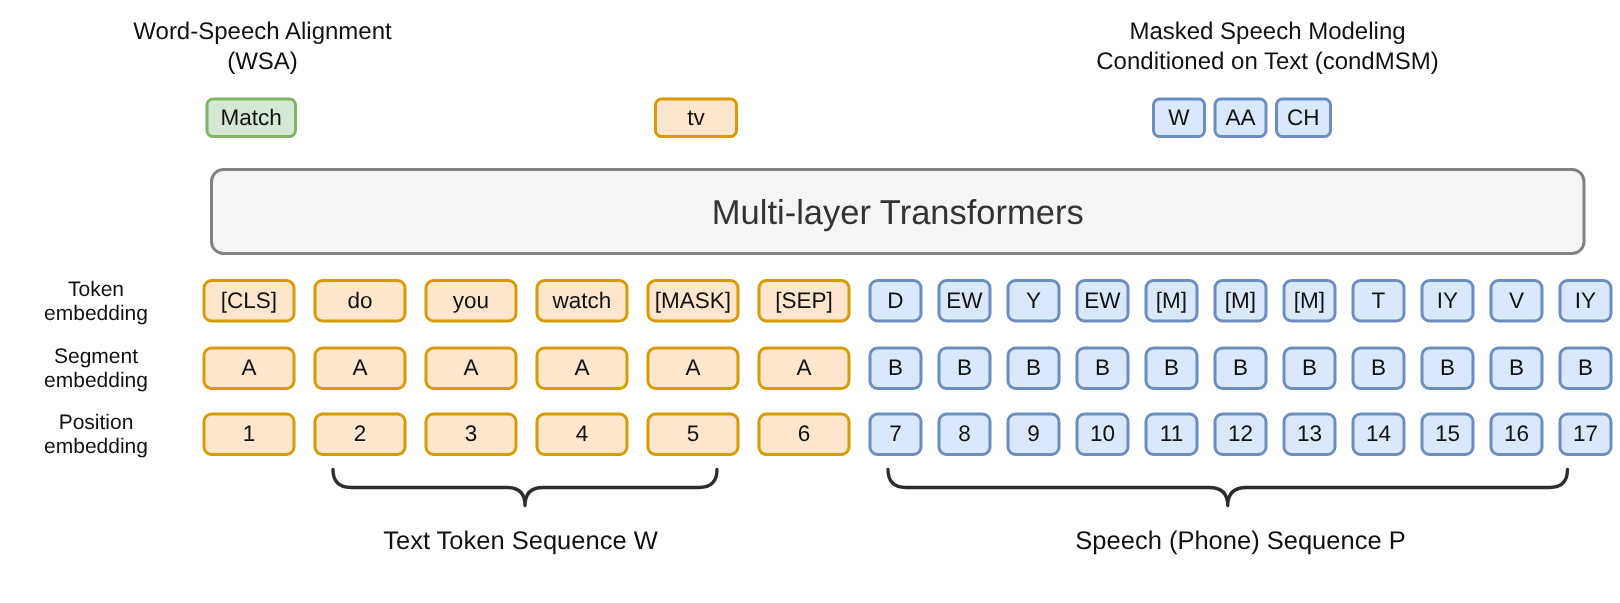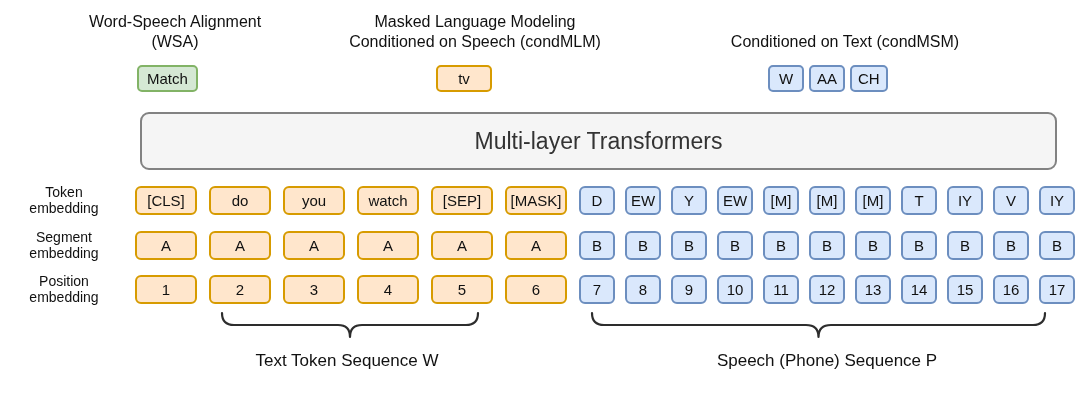--- a/index.html
+++ b/index.html
@@ -40,26 +40,22 @@
 </style>
 </head>
 <body>
 
 <div id="figure">
 
   <div class="hdr" style="left:30px;width:290px;">
     <span>Word-Speech Alignment</span><br>
     <span>(WSA)</span>
   </div>
-  <div class="hdr" style="left:305px;width:340px;">
-    <span>Masked Language Modeling</span><br>
-    <span>Conditioned on Speech (condMLM)</span>
-  </div>
   <div class="hdr" style="left:660px;width:370px;">
-    <br>
+    <span>Masked Speech Modeling</span><br>
     <span>Conditioned on Text (condMSM)</span>
   </div>
 
   <div class="chips" style="left:137px;">
     <span class="chip green">Match</span>
   </div>
   <div class="chips" style="left:436px;">
     <span class="chip orange">tv</span>
   </div>
   <div class="chips" style="left:768px;">
@@ -75,22 +71,22 @@
   <div class="row" style="top:186px;">
     <div class="row-label">
       <span>Token</span><br>
       <span>embedding</span>
     </div>
     <div class="cells">
       <span class="cell orange">[CLS]</span>
       <span class="cell orange">do</span>
       <span class="cell orange">you</span>
       <span class="cell orange">watch</span>
+      <span class="cell orange">[MASK]</span>
       <span class="cell orange">[SEP]</span>
-      <span class="cell orange">[MASK]</span>
       <span class="cell blue">D</span>
       <span class="cell blue">EW</span>
       <span class="cell blue">Y</span>
       <span class="cell blue">EW</span>
       <span class="cell blue">[M]</span>
       <span class="cell blue">[M]</span>
       <span class="cell blue">[M]</span>
       <span class="cell blue">T</span>
       <span class="cell blue">IY</span>
       <span class="cell blue">V</span>

